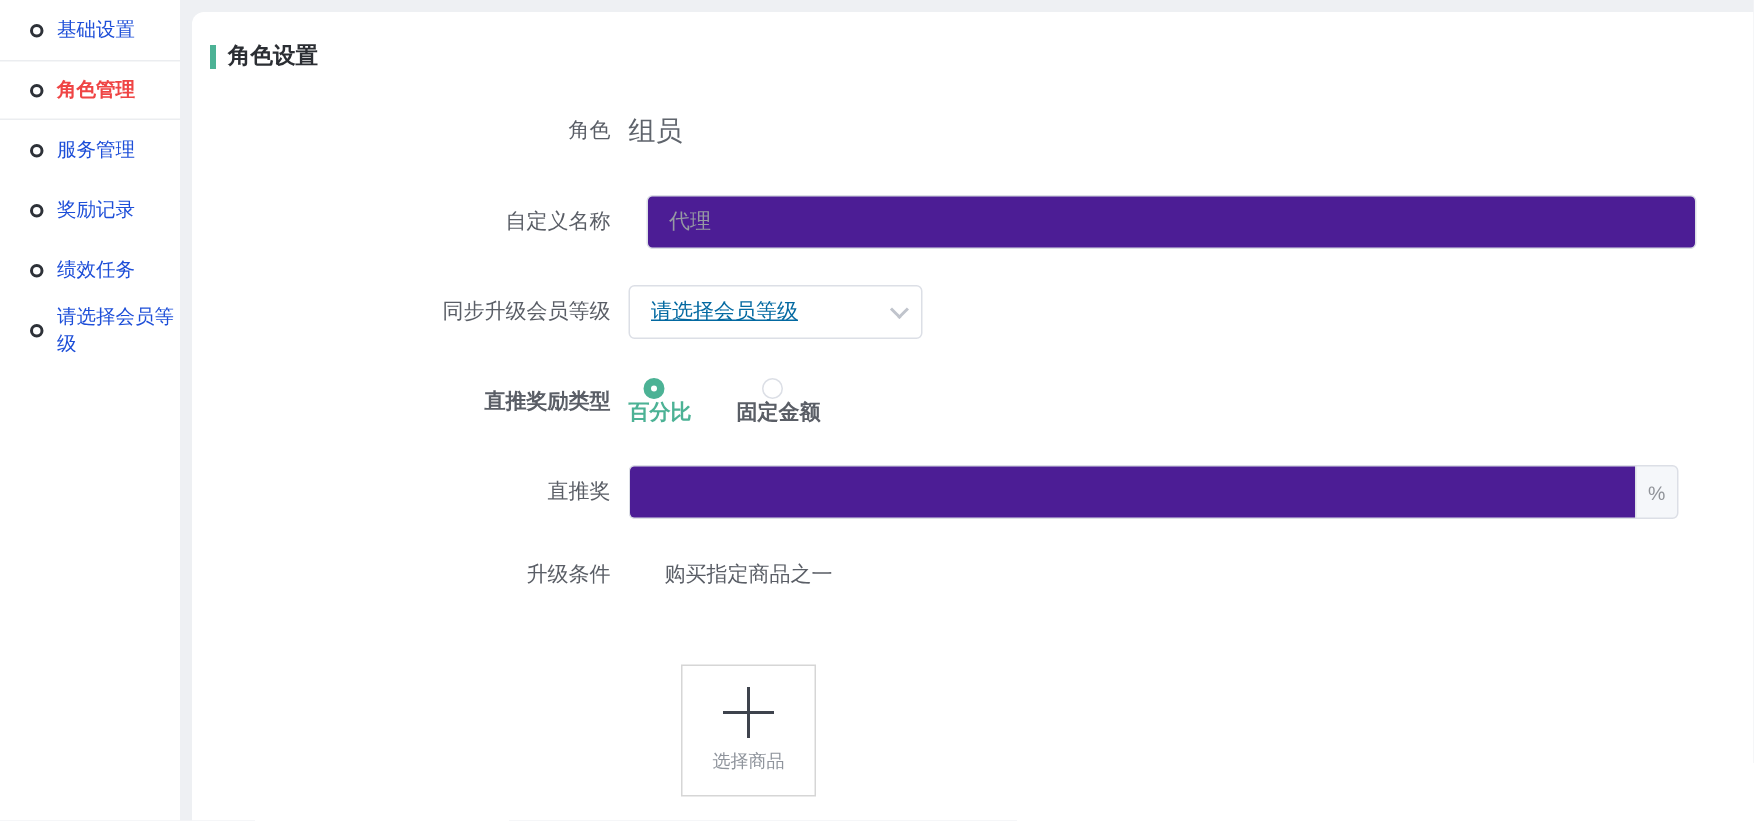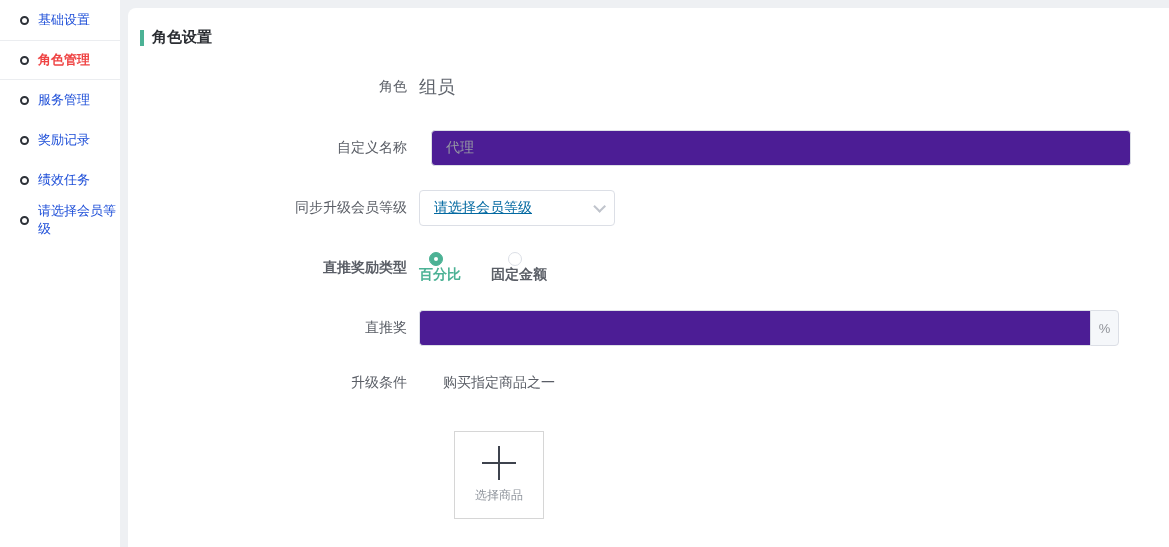--- a/index.html
+++ b/index.html
@@ -74,21 +74,21 @@
     margin-left: 12px;
     display: flex; align-items: center;
   }
 
   .row-role        { top: 66px;  height: 26px; }
   .row-name        { top: 122px; height: 36px; gap: 12px; }
   .row-level       { top: 182px; height: 36px; }
   .row-rewardtype  { top: 251px; height: 18px; font-weight: bold; }
   .row-direct      { top: 302px; height: 36px; }
   .row-condition   { top: 365px; height: 19px; gap: 24px; }
-  .row-products    { top: 423px; height: 88px; padding-left: 35px; }
+  .row-products    { top: 435px; height: 88px; padding-left: 35px; }
 
   .role-value {
     font-size: 18px;
     color: #5f646c;
   }
 
   .text-input {
     width: 700px; height: 36px;
     border: 1px solid #dcdfe6;
     border-radius: 4px;

